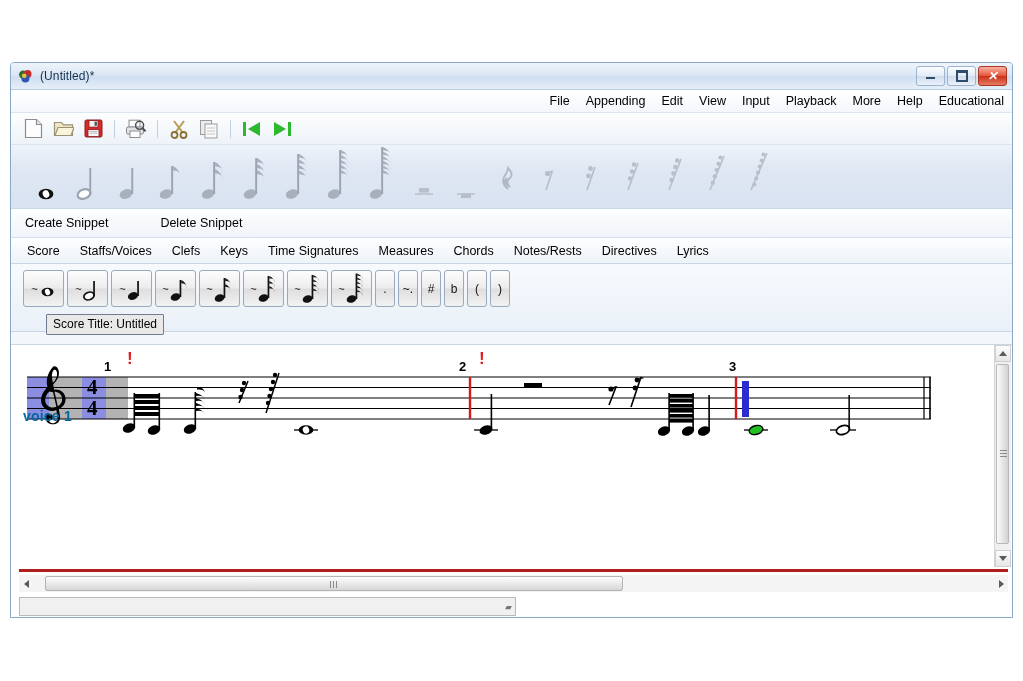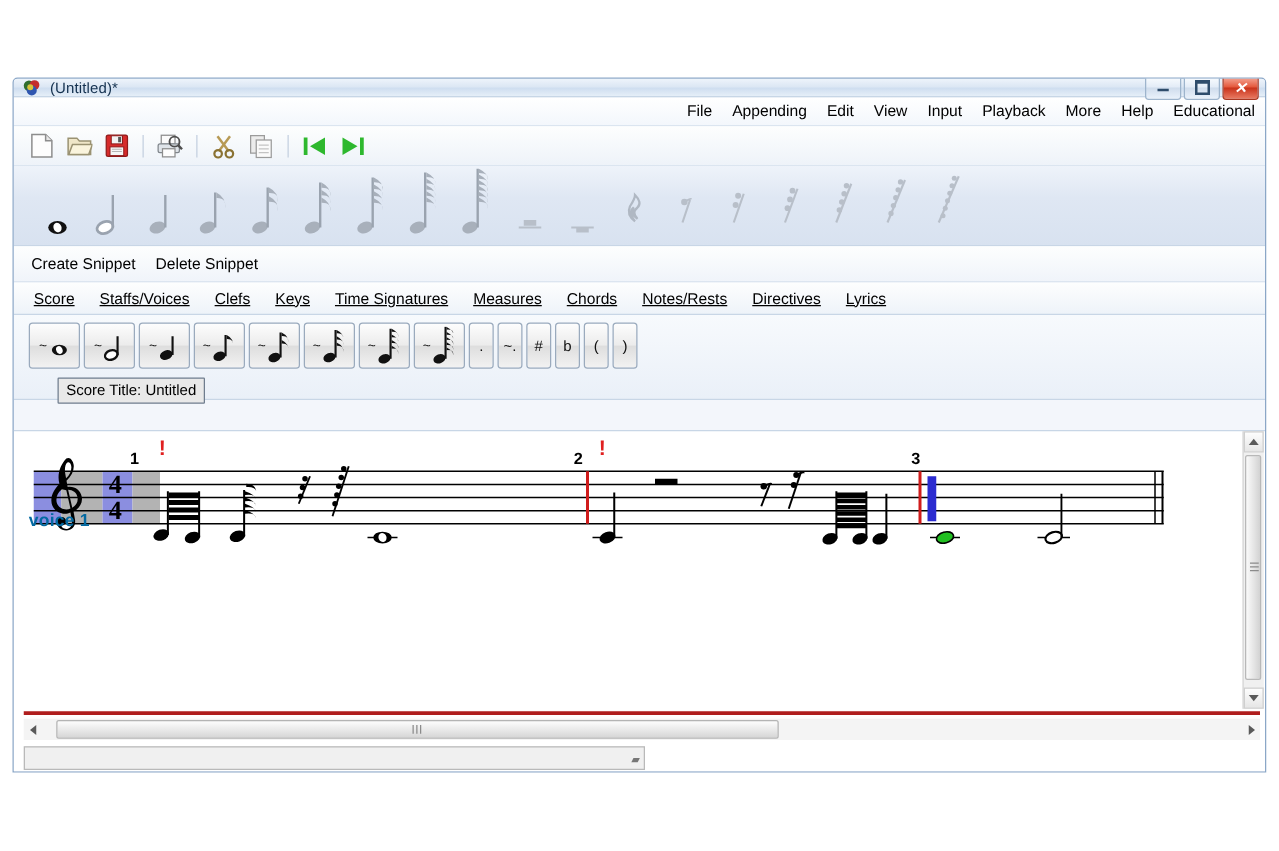--- a/index.html
+++ b/index.html
@@ -20,21 +20,21 @@
     position: absolute;
     left: 10px; top: 62px;
     width: 1003px; height: 556px;
     border: 1px solid #8ba7c7;
     border-radius: 4px 4px 0 0;
     background: #f3f6fb;
     box-sizing: border-box;
     overflow: hidden;
   }
   .titlebar {
-    height: 15px;
+    height: 27px;
     background: linear-gradient(to bottom,#eef4fb 0%,#dce7f4 45%,#cfdef0 55%,#e6eff8 100%);
     border-bottom: 1px solid #b9cbe0;
     display: flex; align-items: center;
     padding: 0 3px 0 7px;
     box-sizing: border-box;
   }
   .app-icon {
     width: 15px; height: 15px; margin-right: 7px;
     position: relative; flex: none;
   }
@@ -93,30 +93,30 @@
     display: flex; align-items: flex-end; justify-content: center;
   }
   .pal-cell svg { display: block; }
 
   
   .snippetbar {
     height: 28px; display: flex; align-items: center;
     background: linear-gradient(to bottom,#fdfefe 0%,#f0f4fa 100%);
     border-bottom: 1px solid #d5e0ed;
     padding-left: 14px;
+    gap: 36px;
   }
   .snippet-btn { font-size: 12.5px; color:#000; margin-right: 16px; white-space: nowrap; }
 
   
   .tabbar {
     height: 25px; display: flex; align-items: center;
     background: linear-gradient(to bottom,#fdfefe 0%,#eef3f9 100%);
     border-bottom: 1px solid #c8d6e6;
     padding-left: 14px;
-    text-decoration: underline;
   }
   .tab { font-size: 12.5px; color:#000; padding: 0 10px; white-space: nowrap; }
   .tab:first-child { padding-left: 2px; }
 
   
   .btnpalette {
     height: 61px;
     background: linear-gradient(to bottom,#f7fafd 0%,#eaf0f8 100%);
     border-bottom: 1px solid #c8d6e6;
     padding: 6px 0 0 12px;

